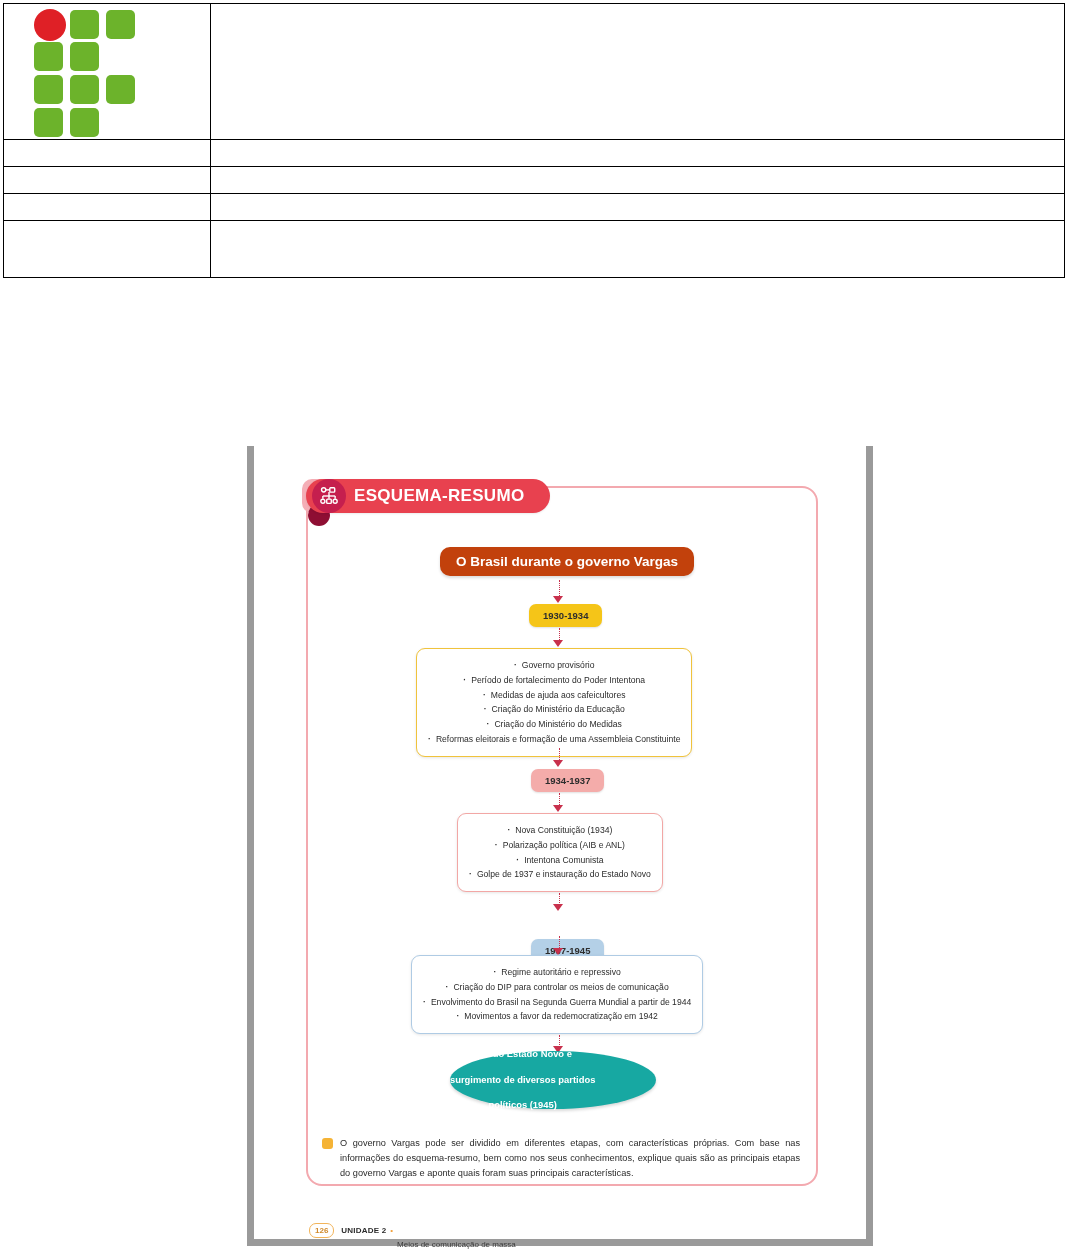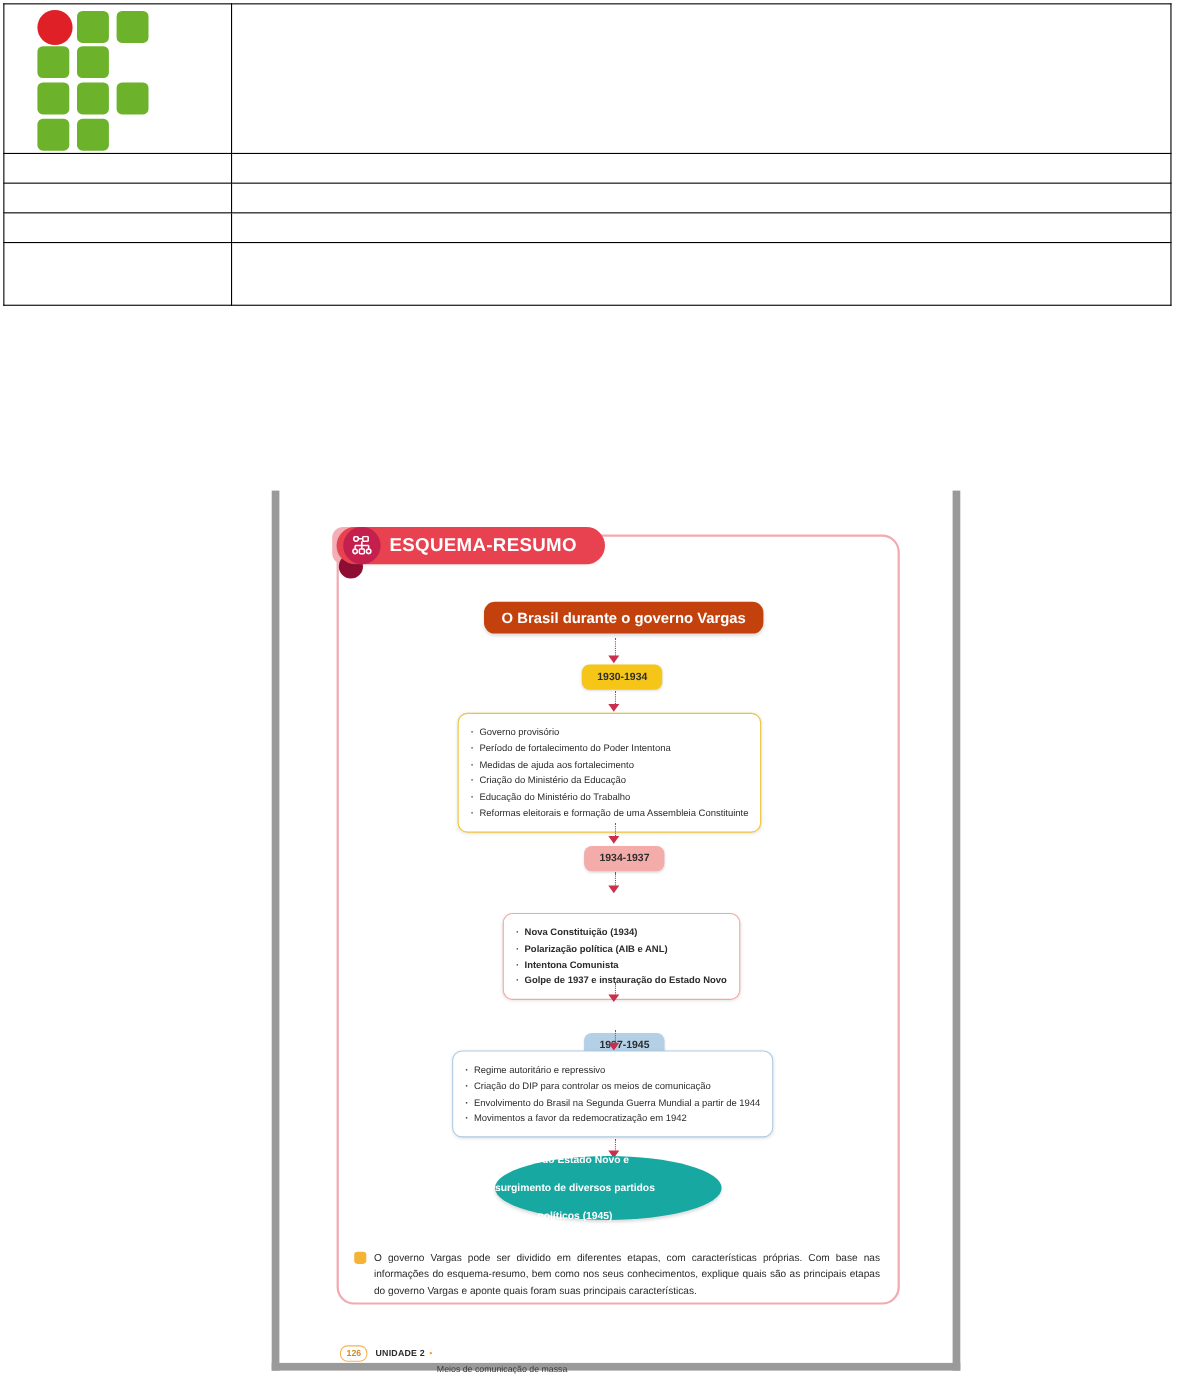--- a/index.html
+++ b/index.html
@@ -121,30 +121,30 @@
   .year-a{left:275px;top:158px;background:#F5C518;}
   .year-b{left:277px;top:323px;background:#F4ACAA;}
   .year-c{left:277px;top:493px;background:#B4D0E7;}
 
   .listbox{
     border-radius:9px;
     background:#ffffff;
     padding:9px 11px 9px 11px;
     box-shadow:0 1px 3px rgba(0,0,0,.10);
   }
-  .listbox ul{margin:0;padding:0;list-style:none;}
+  .listbox ul{margin:0;padding:0;list-style:none;text-align:center;}
   .listbox li{
     font-size:8.6px;color:#2b2b2b;
     line-height:1.72;
     white-space:nowrap;
   }
   .listbox li:before{content:"\00B7";margin-right:5px;color:#2b2b2b;font-weight:bold;}
 
   .box-a{left:162px;top:202px;border:1.6px solid #F0C33C;}
-  .box-b{left:203px;top:384px;border:1.6px solid #F2A7A5;font-weight:bold;}
+  .box-b{left:203px;top:367px;border:1.6px solid #F2A7A5;}
   .box-c{left:157px;top:509px;border:1.6px solid #AFCBE4;}
 
   .oval{
     left:196px;top:605px;
     width:206px;height:58px;
     background:#17A8A2;
     border-radius:50%;
     display:flex;align-items:center;
     text-align:center;
     box-shadow:0 2px 3px rgba(0,0,0,.15);
@@ -271,23 +271,23 @@
     <div class="arrow" style="top:150px;"></div>
 
     <div class="node year year-a">1930-1934</div>
     <div class="conn" style="top:182px;height:14px;"></div>
     <div class="arrow" style="top:194px;"></div>
 
     <div class="node listbox box-a">
       <ul>
         <li>Governo provisório</li>
         <li>Período de fortalecimento do Poder Intentona</li>
-        <li>Medidas de ajuda aos fortalecimento</li>
+        <li>Medidas de ajuda aos cafeicultores</li>
         <li>Criação do Ministério da Educação</li>
-        <li>Educação do Ministério do Trabalho</li>
+        <li>Criação do Ministério do Medidas</li>
         <li>Reformas eleitorais e formação de uma Assembleia Constituinte</li>
       </ul>
     </div>
 
     <div class="conn" style="top:302px;height:14px;"></div>
     <div class="arrow" style="top:314px;"></div>
 
     <div class="node year year-b">1934-1937</div>
     <div class="conn" style="top:347px;height:14px;"></div>
     <div class="arrow" style="top:359px;"></div>

